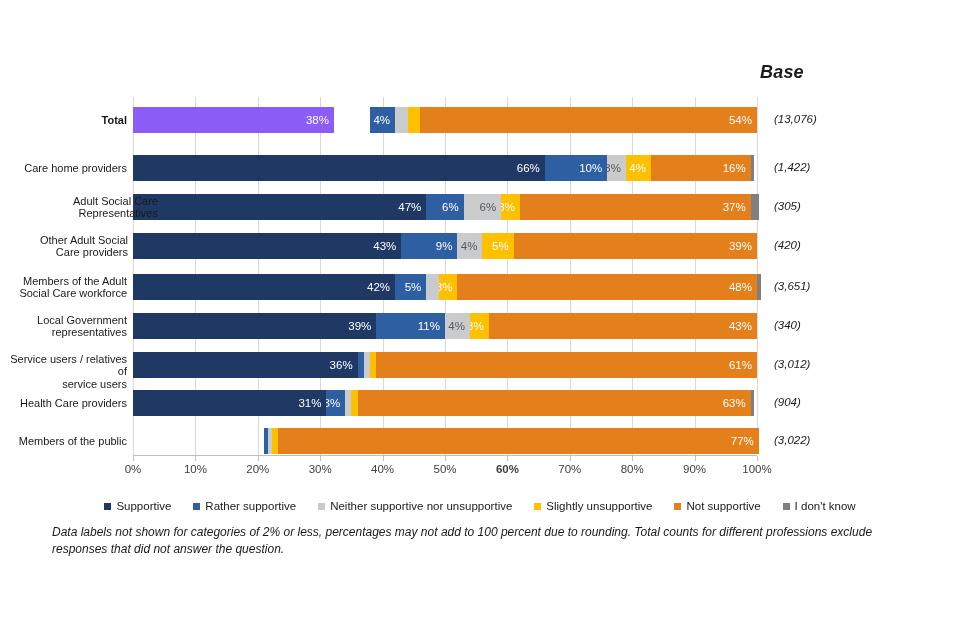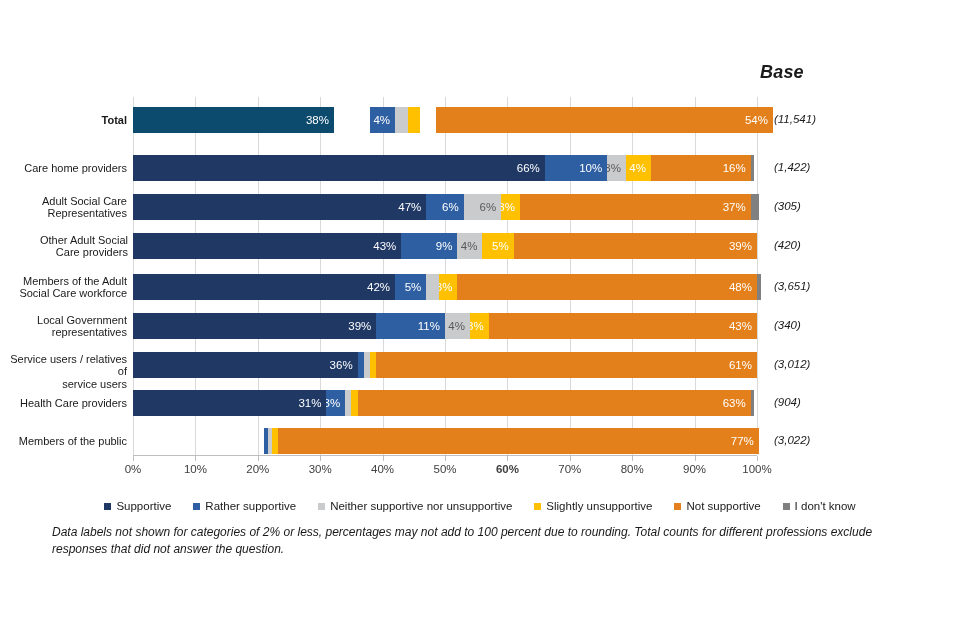--- a/index.html
+++ b/index.html
@@ -189,29 +189,29 @@
       <div class="gridline" style="left: 124.8px;"></div>
       <div class="gridline" style="left: 187.2px;"></div>
       <div class="gridline" style="left: 249.6px;"></div>
       <div class="gridline" style="left: 312px;"></div>
       <div class="gridline" style="left: 374.4px;"></div>
       <div class="gridline" style="left: 436.8px;"></div>
       <div class="gridline" style="left: 499.2px;"></div>
       <div class="gridline" style="left: 561.6px;"></div>
       <div class="gridline" style="left: 624px;"></div>
       <div class="bar" style="top: 10px;">
-        <div class="seg" title="Supportive" style="left: 0px; width: 201px; background: #0c4a6e; padding-left: 16px;">
+        <div class="seg" title="Supportive" style="left: 0px; width: 201px; background: #8b5cf6; padding-left: 16px;">
           <span class="seg-label">38%</span>
         </div>
         <div class="seg" title="Rather supportive" style="left: 237.12px; width: 24.96px; background: rgb(46, 95, 163);">
           <span class="seg-label">4%</span>
         </div>
         <div class="seg" title="Neither supportive nor unsupportive" style="left: 262.08px; width: 12.48px; background: rgb(201, 203, 205);"></div>
         <div class="seg" title="Slightly unsupportive" style="left: 274.56px; width: 12.48px; background: rgb(255, 192, 0);"></div>
-        <div class="seg" title="Not supportive" style="left: 287.04px; width: 336.96px; background: rgb(227, 128, 27); margin-left: 16px;">
+        <div class="seg" title="Not supportive" style="left: 287.04px; width: 336.96px; background: rgb(227, 128, 27);">
           <span class="seg-label">54%</span>
         </div>
       </div>
       <div class="bar" style="top: 58px;">
         <div class="seg" title="Supportive" style="left: 0px; width: 411.84px; background: rgb(31, 56, 100);">
           <span class="seg-label">66%</span>
         </div>
         <div class="seg" title="Rather supportive" style="left: 411.84px; width: 62.4px; background: rgb(46, 95, 163);">
           <span class="seg-label">10%</span>
         </div>
@@ -379,26 +379,26 @@
         <span class="legend-swatch" style="background: rgb(128, 128, 128);"></span>
         <span>I don't know</span>
       </div>
     </div>
 
   <div class="footnote">Data labels not shown for categories of 2% or less, percentages may not add to 100 percent due to rounding. Total counts for different professions exclude responses that did not answer the question.</div>
 
 <div class="row-label total" style="position: absolute; left: 0px; width: 127px; top: 113.75px;">
       <div>Total</div>
     </div>
-    <div class="base-value" style="top: 113px;">(11,541)</div>
+    <div class="base-value" style="top: 113px;">(13,076)</div>
     <div class="row-label" style="position: absolute; left: 0px; width: 127px; top: 161.75px;">
       <div>Care home providers</div>
     </div>
     <div class="base-value" style="top: 161px;">(1,422)</div>
-    <div class="row-label" style="position: absolute; left: 0px; width: 127px; top: 194.5px;">
+    <div class="row-label" style="position: absolute; left: 0px; width: 127px; top: 194.5px; padding-left: 31px;">
       <div>Adult  Social Care</div>
       <div>Representatives</div>
     </div>
     <div class="base-value" style="top: 200px;">(305)</div>
     <div class="row-label" style="position: absolute; left: 1px; width: 127px; top: 233.5px;">
       <div>Other Adult Social</div>
       <div>Care providers</div>
     </div>
     <div class="base-value" style="top: 239px;">(420)</div>
     <div class="row-label" style="position: absolute; left: 0px; width: 127px; top: 274.5px;">

